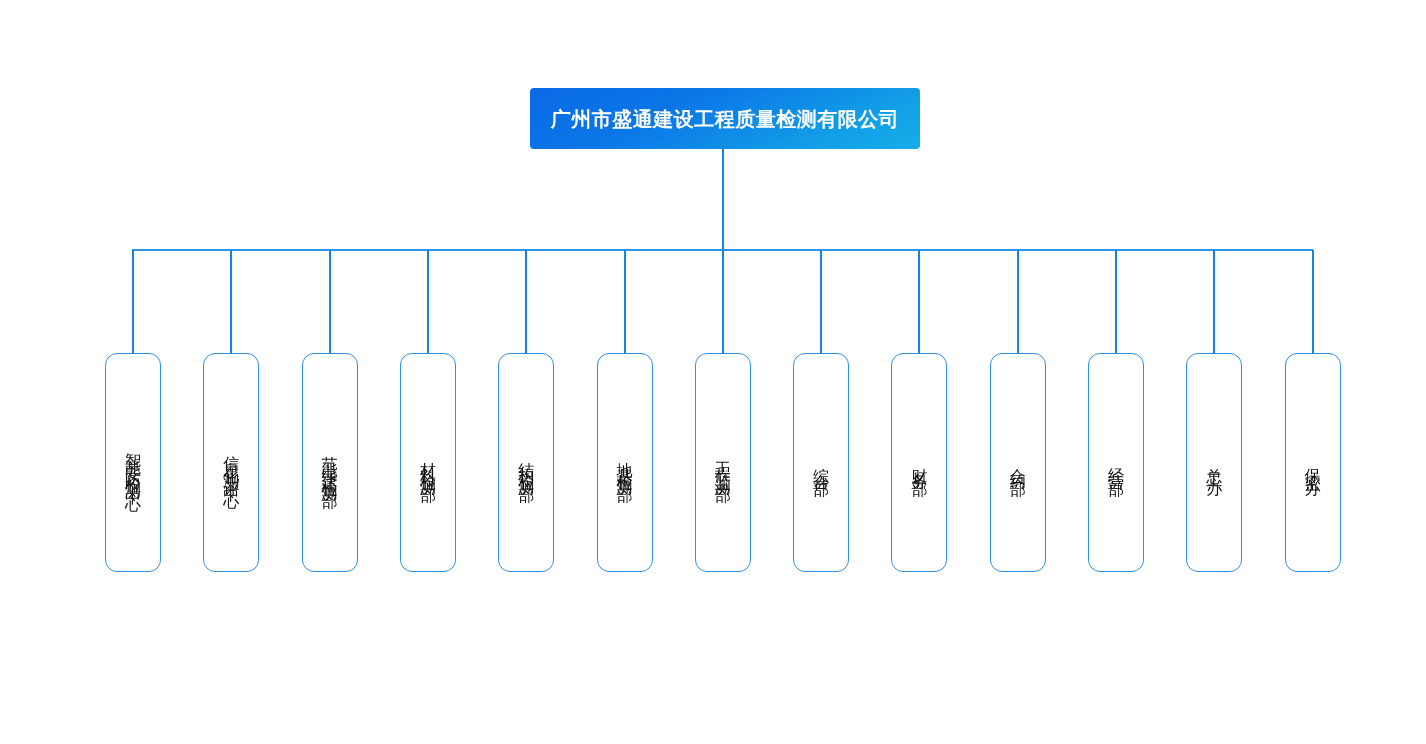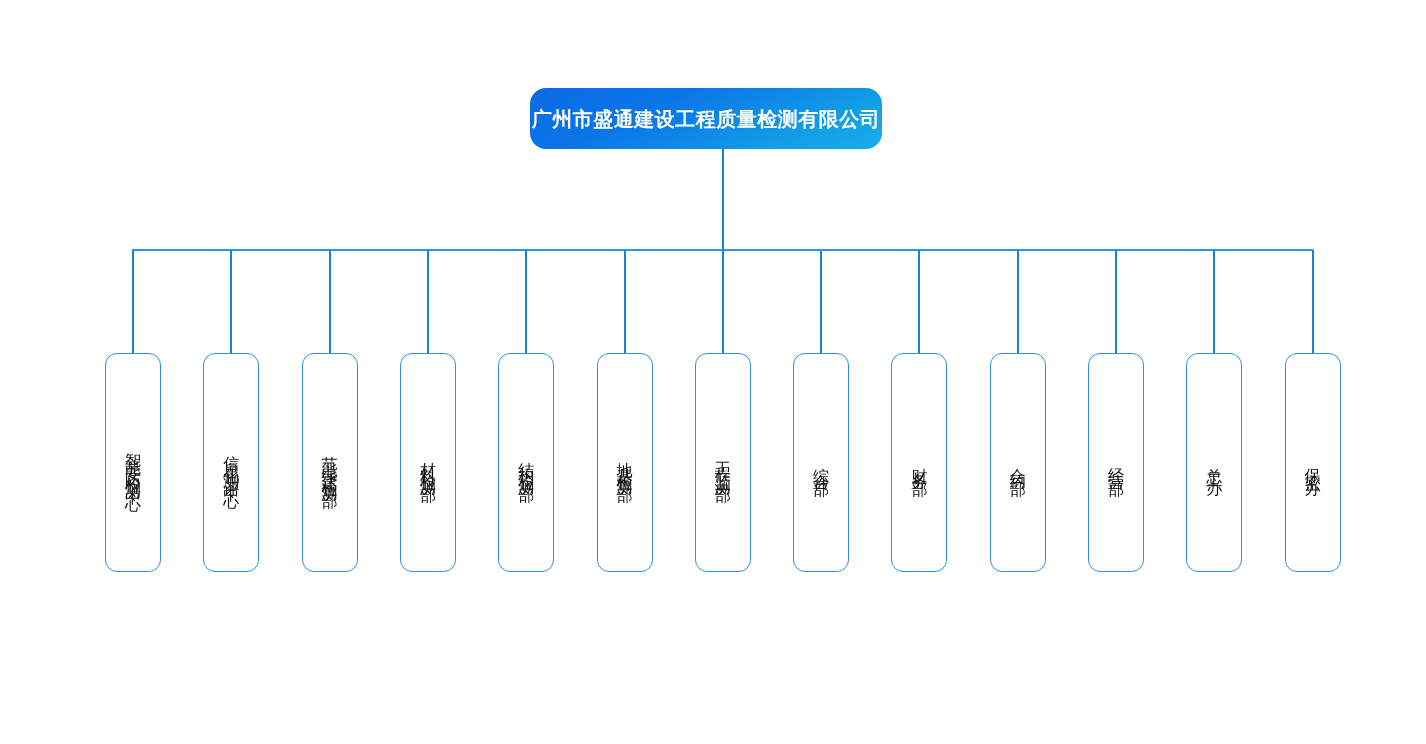--- a/index.html
+++ b/index.html
@@ -18,23 +18,23 @@
     height: 744px;
     background: #ffffff;
     overflow: hidden;
   }
 
   
   .root-node {
     position: absolute;
     left: 530px;
     top: 88px;
-    width: 352px;
+    width: 390px;
     height: 61px;
-    border-radius: 16px;
+    border-radius: 4px;
     background: linear-gradient(155deg, #0a6ae6 0%, #0b76e8 35%, #129fe6 78%, #17ade9 100%);
     display: flex;
     align-items: center;
     justify-content: center;
     box-sizing: border-box;
   }
   .root-label {
     color: #ffffff;
     font-size: 20px;
     font-weight: bold;

